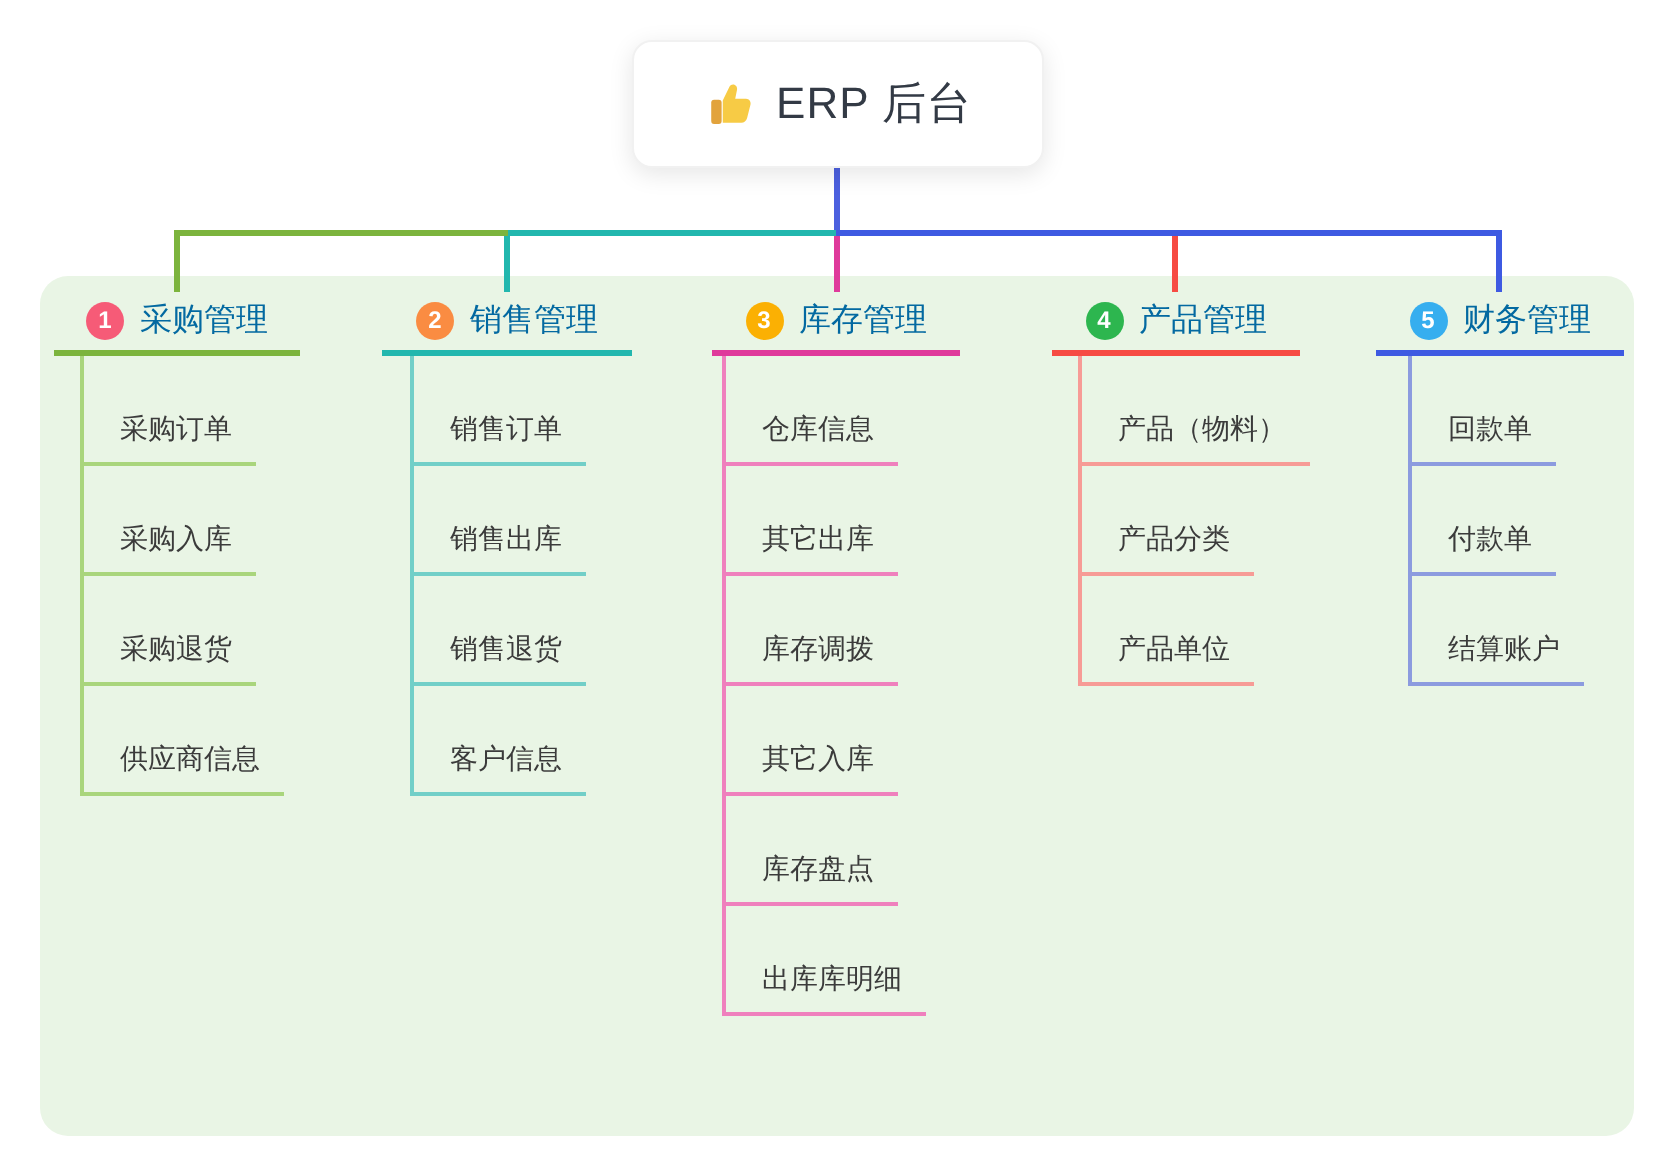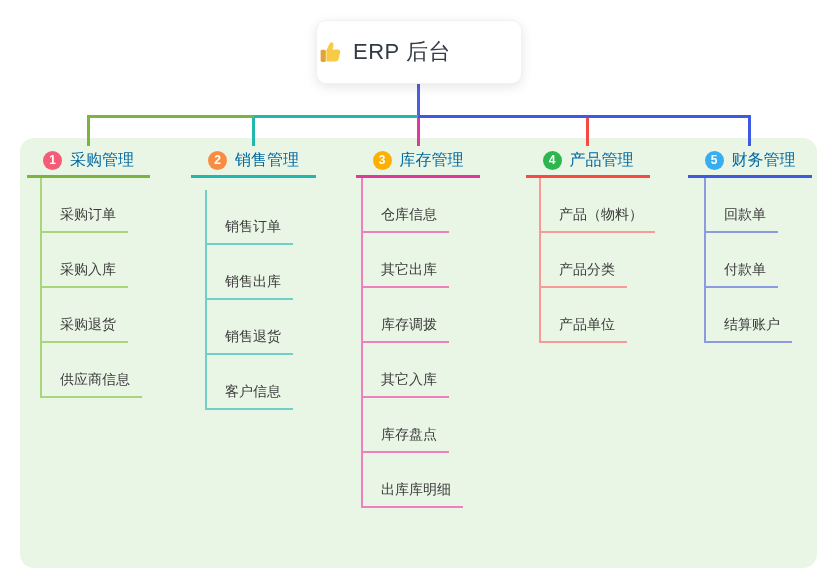--- a/index.html
+++ b/index.html
@@ -13,21 +13,21 @@
     position:absolute;left:20px;top:138px;width:797px;height:430px;
     border-radius:14px;z-index:0;
   }
   
   .line{position:absolute;z-index:1;}
   
   .root-card{
     position:absolute;left:316px;top:20px;width:206px;height:64px;
     background:#ffffff;border:1px solid #f1f1f1;border-radius:10px;
     box-shadow:0 3px 12px rgba(0,0,0,.10);
-    display:flex;align-items:center;gap:10px;
+    display:flex;align-items:center;justify-content:center;gap:10px;
     z-index:3;box-sizing:border-box;
   }
   .root-title{font-size:22px;color:#333a45;letter-spacing:.5px;}
   .root-icon{width:26px;height:26px;flex:0 0 auto;}
   
   .branch-label{
     position:absolute;top:146px;height:32px;box-sizing:border-box;
     border-bottom:3px solid #999;
     display:flex;align-items:center;justify-content:center;gap:8px;
     z-index:2;cursor:default;
@@ -91,21 +91,21 @@
       </div>
     <div class="child">
         <span class="child-label">供应商信息</span>
       </div>
   </div>
 
   <div class="branch-label" style="left: 191px; width: 125px; border-bottom-color: rgb(34, 183, 174);">
     <span class="badge" style="background: rgb(250, 140, 66);">2</span>
     <span class="branch-title">销售管理</span>
   </div>
-  <div class="children" style="left: 205px; margin-top: 12px; --cl: #72cfc8;">
+  <div class="children" style="left: 205px; --cl: #72cfc8;">
     <div class="child">
         <span class="child-label">销售订单</span>
       </div>
     <div class="child">
         <span class="child-label">销售出库</span>
       </div>
     <div class="child">
         <span class="child-label">销售退货</span>
       </div>
     <div class="child">

